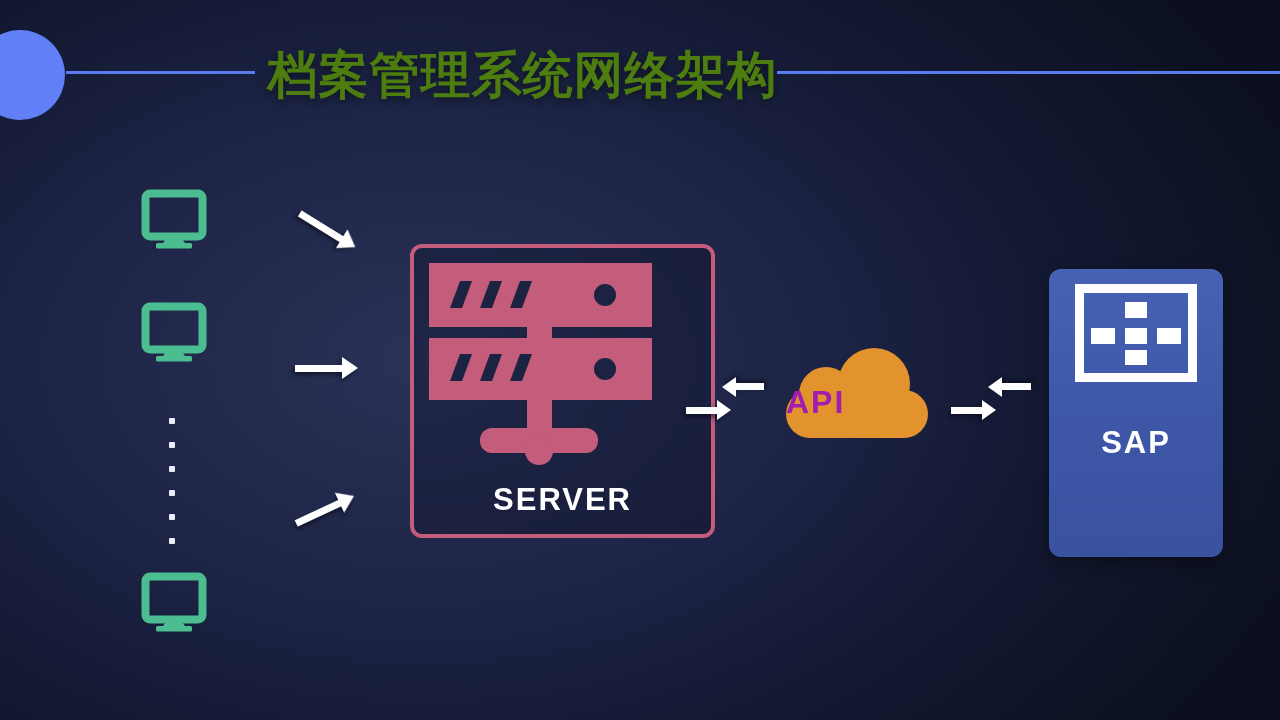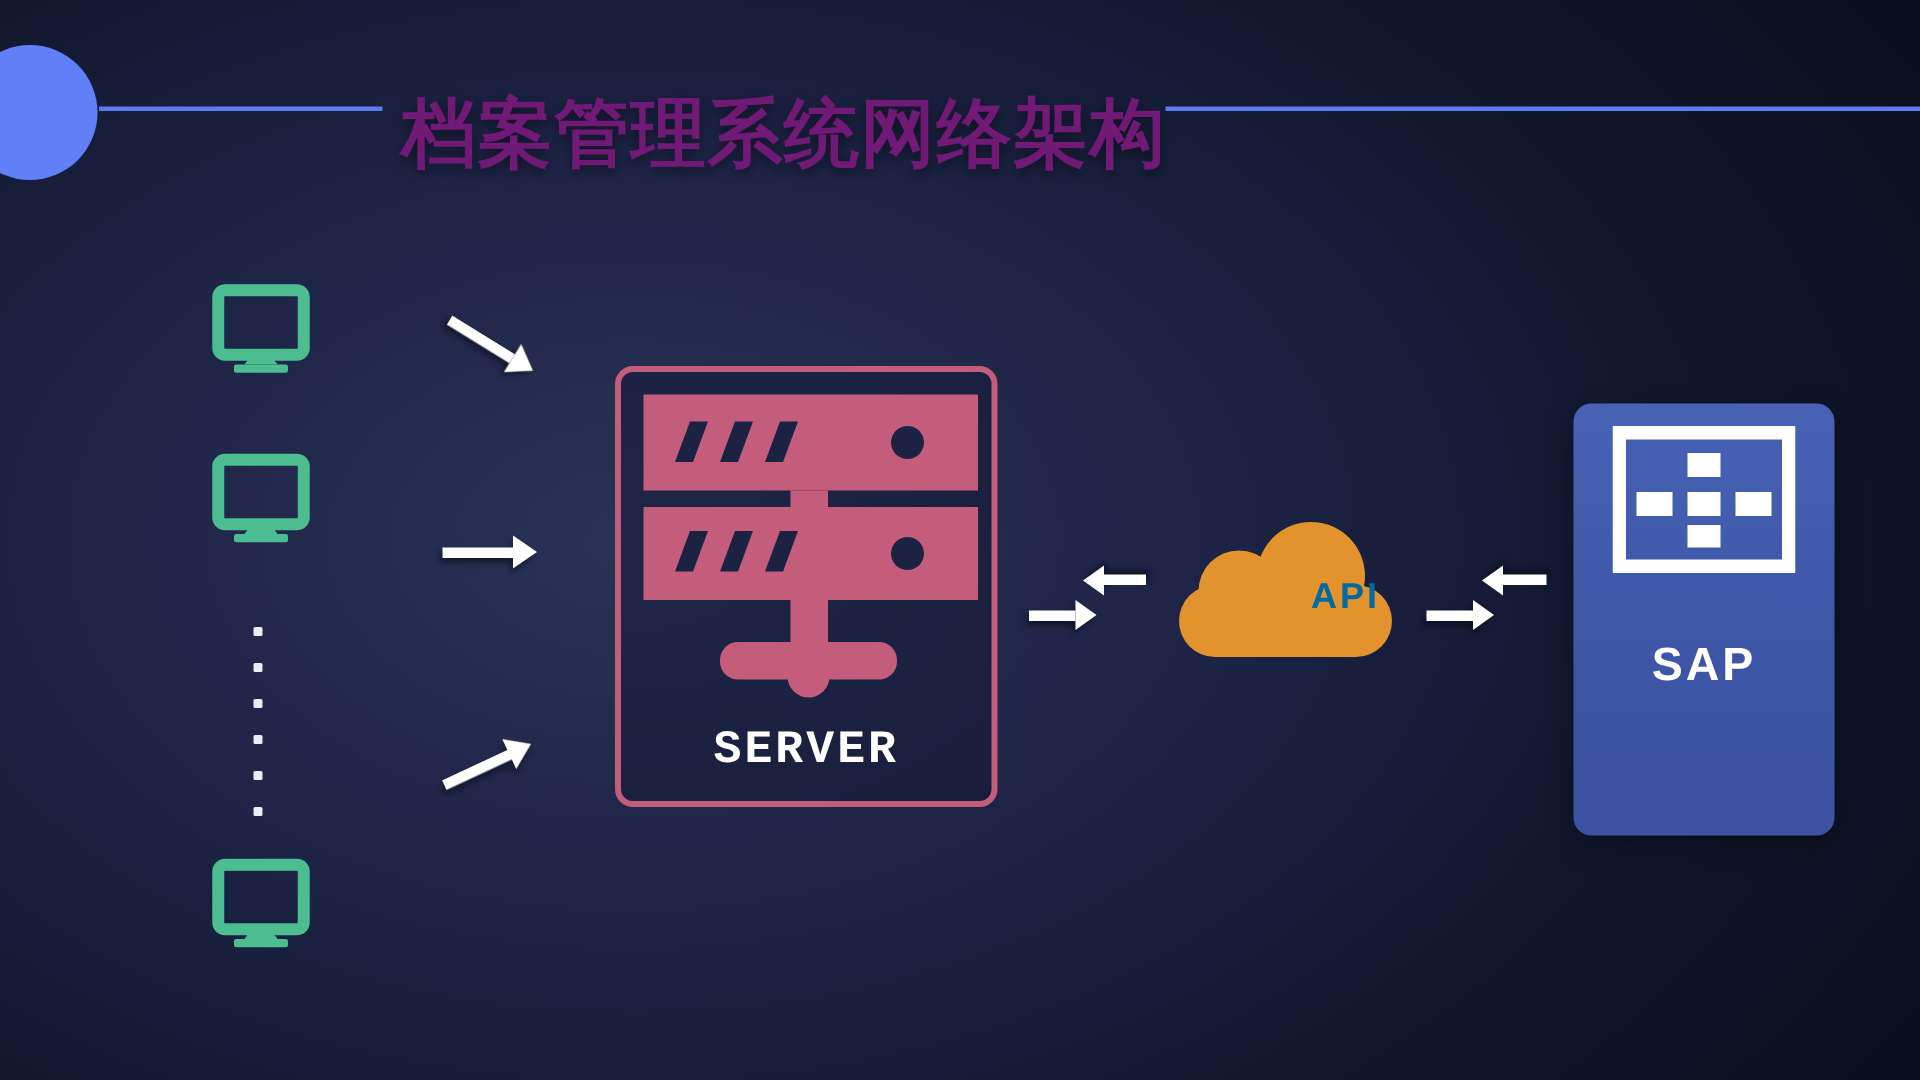--- a/index.html
+++ b/index.html
@@ -14,22 +14,22 @@
 
   
   .corner-circle{
     left:-25px;top:30px;width:90px;height:90px;border-radius:50%;
     background:#617ff7;
   }
   .rule{height:3px;background:#5b7cf0;top:71px;}
   .rule-left{left:66px;width:189px;}
   .rule-right{left:777px;width:503px;}
   .page-title{
-    left:250px;top:56px;width:545px;text-align:center;
-    color:#701a75;font-size:50px;font-weight:bold;letter-spacing:1px;
+    left:250px;top:42px;width:545px;text-align:center;
+    color:#4d7c0f;font-size:50px;font-weight:bold;letter-spacing:1px;
     text-shadow:0 3px 8px rgba(0,0,0,.45);white-space:nowrap;
   }
 
   
   .monitor{width:66px;height:60px;}
   .m1{left:141px;top:189px;}
   .m2{left:141px;top:302px;}
   .m3{left:141px;top:572px;}
   .dots{left:169px;top:418px;width:6px;height:126px;
         display:flex;flex-direction:column;justify-content:space-between;}
@@ -53,35 +53,34 @@
   .a3{left:296px;top:512px;width:64px;transform:rotate(-25deg);}
   .e1l{left:722px;top:376px;width:42px;transform:rotate(180deg);transform-origin:center;}
   .e1r{left:686px;top:399px;width:45px;}
   .e2l{left:988px;top:376px;width:43px;transform:rotate(180deg);transform-origin:center;}
   .e2r{left:951px;top:399px;width:45px;}
   .sm .shaft{height:7px;}
   .sm .head{border-left-width:14px;border-top-width:10px;border-bottom-width:10px;}
 
   
   .server-box{
-    left:410px;top:244px;width:255px;height:294px;box-sizing:border-box;
+    left:410px;top:244px;width:305px;height:294px;box-sizing:border-box;
     border:4px solid #c45c7c;border-radius:12px;
     background:rgba(13,18,40,.35);
-    font-family:Liberation Mono, monospace;
   }
   .server-label{
     position:absolute;left:0;bottom:16px;width:100%;text-align:center;
     color:#ffffff;font-size:31px;font-weight:bold;letter-spacing:2px;
   }
 
   
   .cloud-wrap{left:786px;top:340px;width:142px;height:98px;}
   .api-label{
-    position:absolute;left:0;top:44px;width:134px;text-align:right;
-    color:#0369a1;font-size:24px;font-weight:bold;letter-spacing:2px;
+    position:absolute;left:0;top:44px;width:134px;text-align:left;
+    color:#a21caf;font-size:32px;font-weight:bold;letter-spacing:2px;
   }
 
   
   .sap-panel{
     left:1049px;top:247px;width:174px;height:288px;border-radius:12px;
     background:linear-gradient(180deg,#4762b5 0%,#3d56a6 55%,#3a52a0 100%);
     box-shadow:0 6px 18px rgba(0,0,0,.35);
     margin-top:22px;
   }
   .sap-icon{position:absolute;left:26px;top:15px;}

